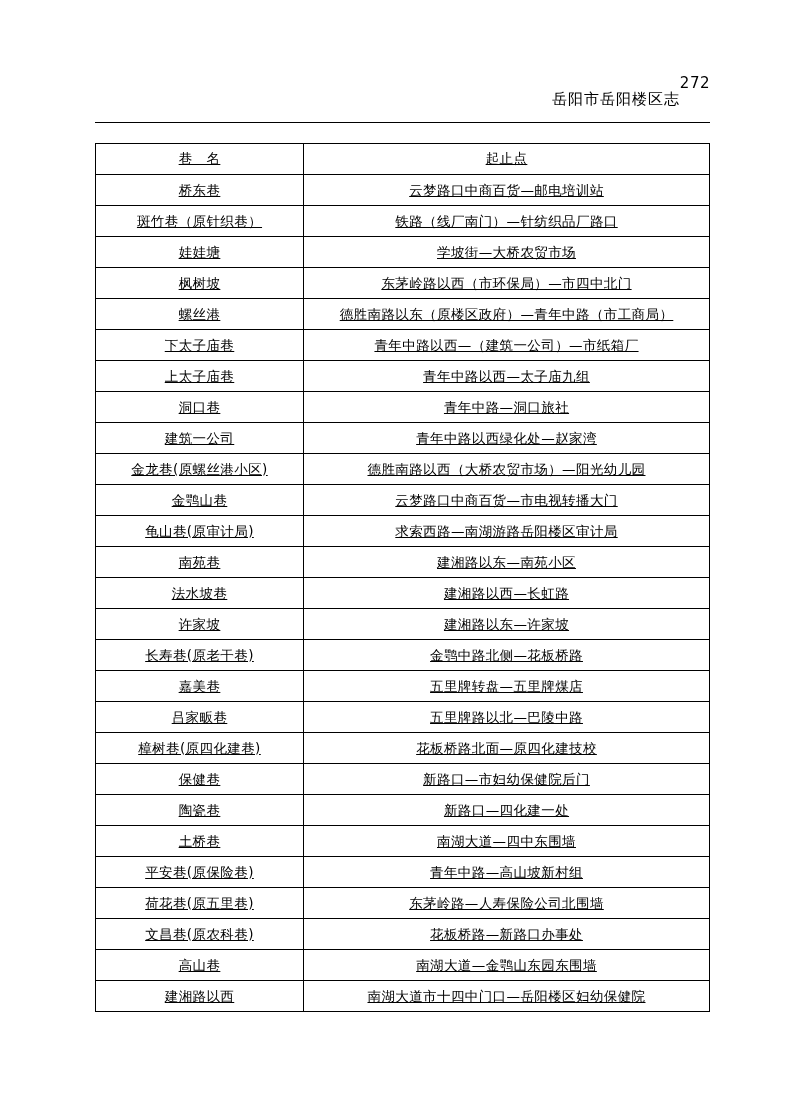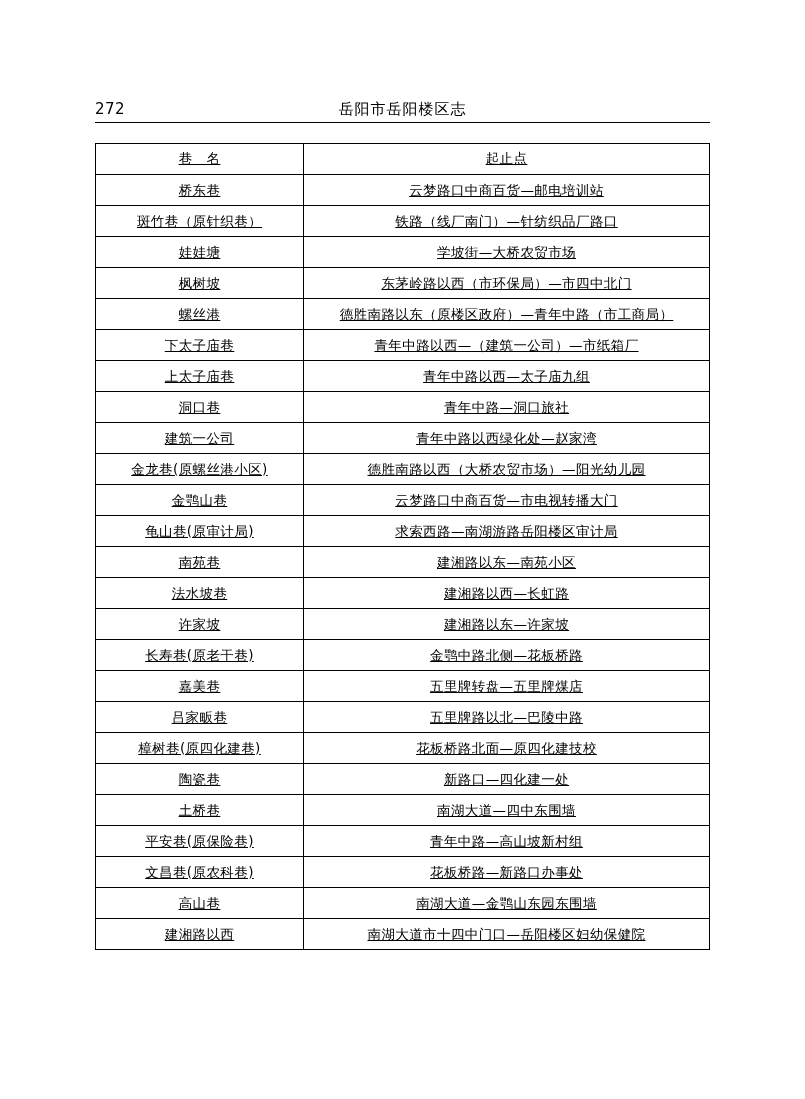--- a/index.html
+++ b/index.html
@@ -17,25 +17,26 @@
   .page {
     position: absolute;
     left: 0; top: 0;
     width: 805px;
     height: 1099px;
     background: #fff;
   }
   .header {
     position: absolute;
     left: 95px;
-    top: 92px;
+    top: 76px;
     width: 615px;
     height: 26px;
     display: flex;
     align-items: flex-end;
+    flex-direction: column;
   }
   .page-number {
     font-size: 15px;
     letter-spacing: 0.5px;
     color: #000;
     line-height: 1;
     padding-bottom: 1px;
   }
   .header-title {
     flex: 1;
@@ -176,32 +177,40 @@
         </tr>
         <tr>
           <td>吕家畈巷</td>
           <td>五里牌路以北—巴陵中路</td>
         </tr>
         <tr>
           <td>樟树巷(原四化建巷)</td>
           <td>花板桥路北面—原四化建技校</td>
         </tr>
         <tr>
+          <td>保健巷</td>
+          <td>新路口—市妇幼保健院后门</td>
+        </tr>
+        <tr>
           <td>陶瓷巷</td>
           <td>新路口—四化建一处</td>
         </tr>
         <tr>
           <td>土桥巷</td>
           <td>南湖大道—四中东围墙</td>
         </tr>
         <tr>
           <td>平安巷(原保险巷)</td>
           <td>青年中路—高山坡新村组</td>
         </tr>
         <tr>
+          <td>荷花巷(原五里巷)</td>
+          <td>东茅岭路—人寿保险公司北围墙</td>
+        </tr>
+        <tr>
           <td>文昌巷(原农科巷)</td>
           <td>花板桥路—新路口办事处</td>
         </tr>
         <tr>
           <td>高山巷</td>
           <td>南湖大道—金鹗山东园东围墙</td>
         </tr>
         <tr>
           <td>建湘路以西</td>
           <td>南湖大道市十四中门口—岳阳楼区妇幼保健院</td>

